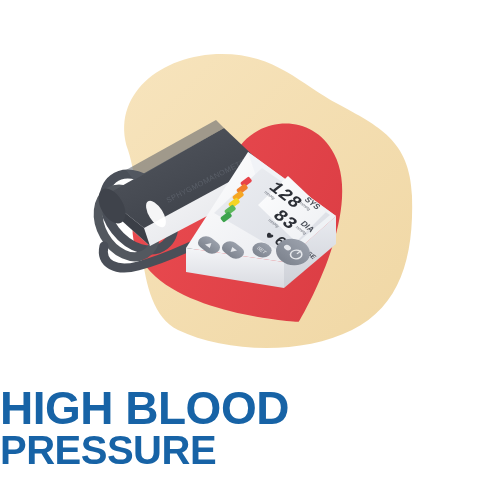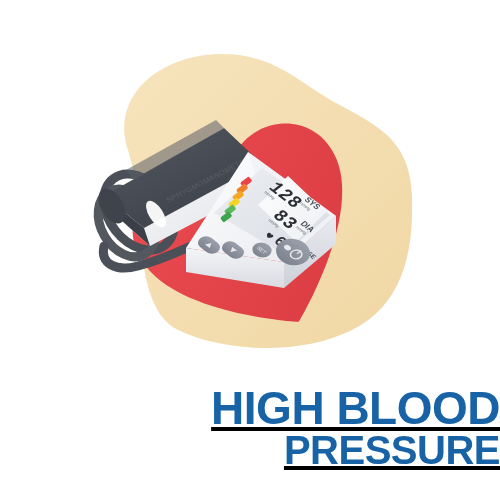--- a/index.html
+++ b/index.html
@@ -24,23 +24,22 @@
     left: 0;
     top: 0;
     width: 500px;
     height: 390px;
   }
   #caption {
     position: absolute;
     left: 0;
     top: 386px;
     width: 500px;
-    text-align: right;
+    text-align: left;
     line-height: 0.97;
-    text-decoration: underline;
   }
   .caption-line {
     display: block;
     color: #1763a6;
     font-family: "Liberation Sans", sans-serif;
     font-weight: bold;
     font-size: 46px;
     letter-spacing: -0.5px;
   }
   .caption-line.line2 {

